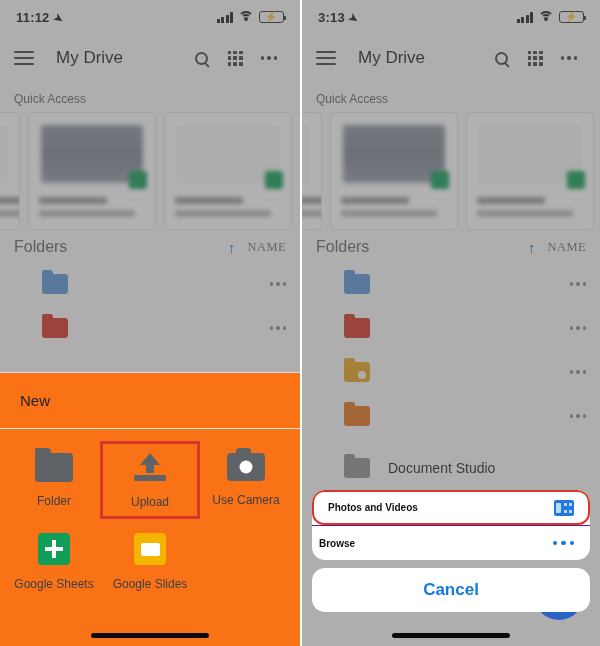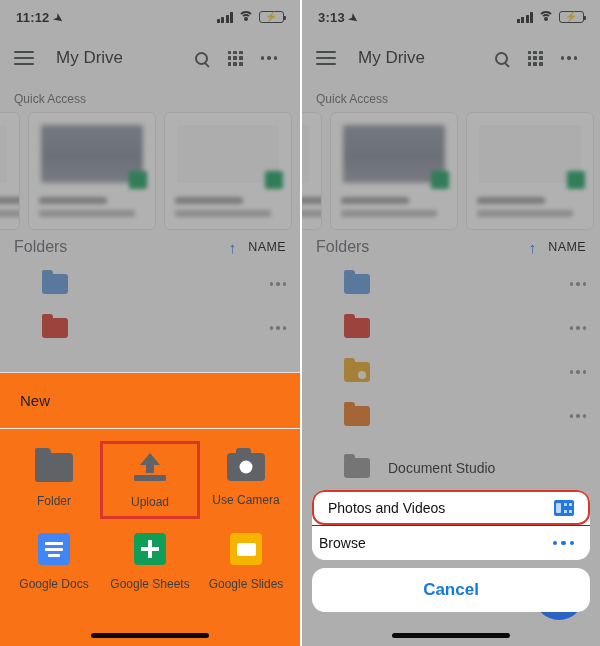--- a/index.html
+++ b/index.html
@@ -68,21 +68,21 @@
   .qa-card .badge { position: absolute; right: 8px; top: 58px; width: 18px; height: 18px; background: #0f9d58;
                     border-radius: 2px; filter: blur(2.2px); }
   .qa-card .ln { position: absolute; left: 10px; height: 7px; border-radius: 2px; background: #b9b9b9; filter: blur(2.2px); }
   .qa-card .ln.l1 { top: 84px; width: 68px; background:#9a9a9a; }
   .qa-card .ln.l2 { top: 97px; width: 96px; }
 
   .sortrow { display: flex; align-items: center; padding: 8px 14px 6px; }
   .sortrow .lbl { font-size: 16px; color: #5f6368; }
   .sortrow .spacer { flex: 1; }
   .sortrow .arrow { color: #1a73e8; font-size: 15px; margin-right: 12px; }
-  .sortrow .name { color: #000000; font-size: 12.5px; letter-spacing: .4px; }
+  .sortrow .name { color: #737373; font-size: 12.5px; letter-spacing: .4px; font-family: Liberation Serif, serif; }
 
   
   .frow { display: flex; align-items: center; padding: 12px 14px; position: relative; margin-left: 28px; }
   .folder-ic { width: 26px; height: 20px; border-radius: 2.5px 3px 3px 3px; position: relative; flex: none; }
   .folder-ic::before { content:""; position:absolute; top:-4px; left:0; width: 11px; height: 5px; border-radius: 2px 3px 0 0; background: inherit; }
   .folder-ic.blue { background: #5b94d6; }
   .folder-ic.red { background: #d93025; }
   .folder-ic.yellow { background: #e8a21c; }
   .folder-ic.orange { background: #e8711a; }
   .folder-ic .person { position:absolute; right:4px; bottom:3px; width:8px; height:8px; background:#fff; border-radius:50%; opacity:.92;}
@@ -133,21 +133,21 @@
   .ic-sheets::before { content:""; position:absolute; left:50%; top:7px; transform:translateX(-50%); width:4px; height:18px; background:#fff; }
   .ic-sheets::after { content:""; position:absolute; top:50%; left:7px; transform:translateY(-50%); width:18px; height:4px; background:#fff; }
   .ic-slides { width: 32px; height: 32px; background: #f4b400; border-radius: 4px; display:flex; align-items:center; justify-content:center; }
   .ic-slides i { display:block; width:19px; height:13px; background:#fff; border-radius:2px; }
 
   
   .action-sheet { position: absolute; left: 10px; right: 10px; bottom: 34px; z-index: 60; }
   .as-group { background: #fff; border-radius: 13px; overflow: hidden; }
   .as-item { height: 35px; display: flex; align-items: center; padding: 0 16px; cursor: pointer; position: relative; }
   .as-item + .as-item { border-top: 1px solid #701a75; padding-left: 7px; }
-  .as-item .txt { font-size: 14px; color: #111; flex: 1; }
+  .as-item .txt { font-size: 10px; color: #111; flex: 1; font-weight: bold; }
   .as-item.highlight { outline: 2.5px solid #d8372a; outline-offset: -2px; border-radius: 12px; }
   .ic-photos { width: 20px; height: 16px; background: #2277e0; border-radius: 2px; position: relative; }
   .ic-photos::before { content:""; position:absolute; left:2px; top:3px; width:5px; height:10px; background:#bcd8f7; border-radius:1px; }
   .ic-photos .d { position:absolute; right:2px; width:3px; height:3px; background:#bcd8f7; border-radius:.5px; }
   .ic-photos .d.d1{top:3px;} .ic-photos .d.d2{top:3px; right:7px;}
   .ic-photos .d.d3{bottom:3px;} .ic-photos .d.d4{bottom:3px; right:7px;}
   .as-dots { display: flex; gap: 4px; }
   .as-dots i { width: 4.5px; height: 4.5px; border-radius: 50%; background: #1a73e8; }
   .as-cancel { margin-top: 8px; height: 44px; background: #fff; border-radius: 13px;
                display: flex; align-items: center; justify-content: center; cursor: pointer; }
@@ -288,28 +288,20 @@
           <span class="cap">Upload</span>
         </div>
 
         <div class="tile">
           <span class="ic-cam">
               <span class="lens"></span>
             </span>
           <span class="cap">Use Camera</span>
         </div>
 
-        <div class="tile">
-          <span class="ic-docs">
-              <i></i>
-              <i></i>
-              <i></i>
-            </span>
-          <span class="cap">Google Docs</span>
-        </div>
 
         <div class="tile">
           <span class="ic-sheets"></span>
           <span class="cap">Google Sheets</span>
         </div>
 
         <div class="tile">
           <span class="ic-slides">
               <i></i>
             </span>

